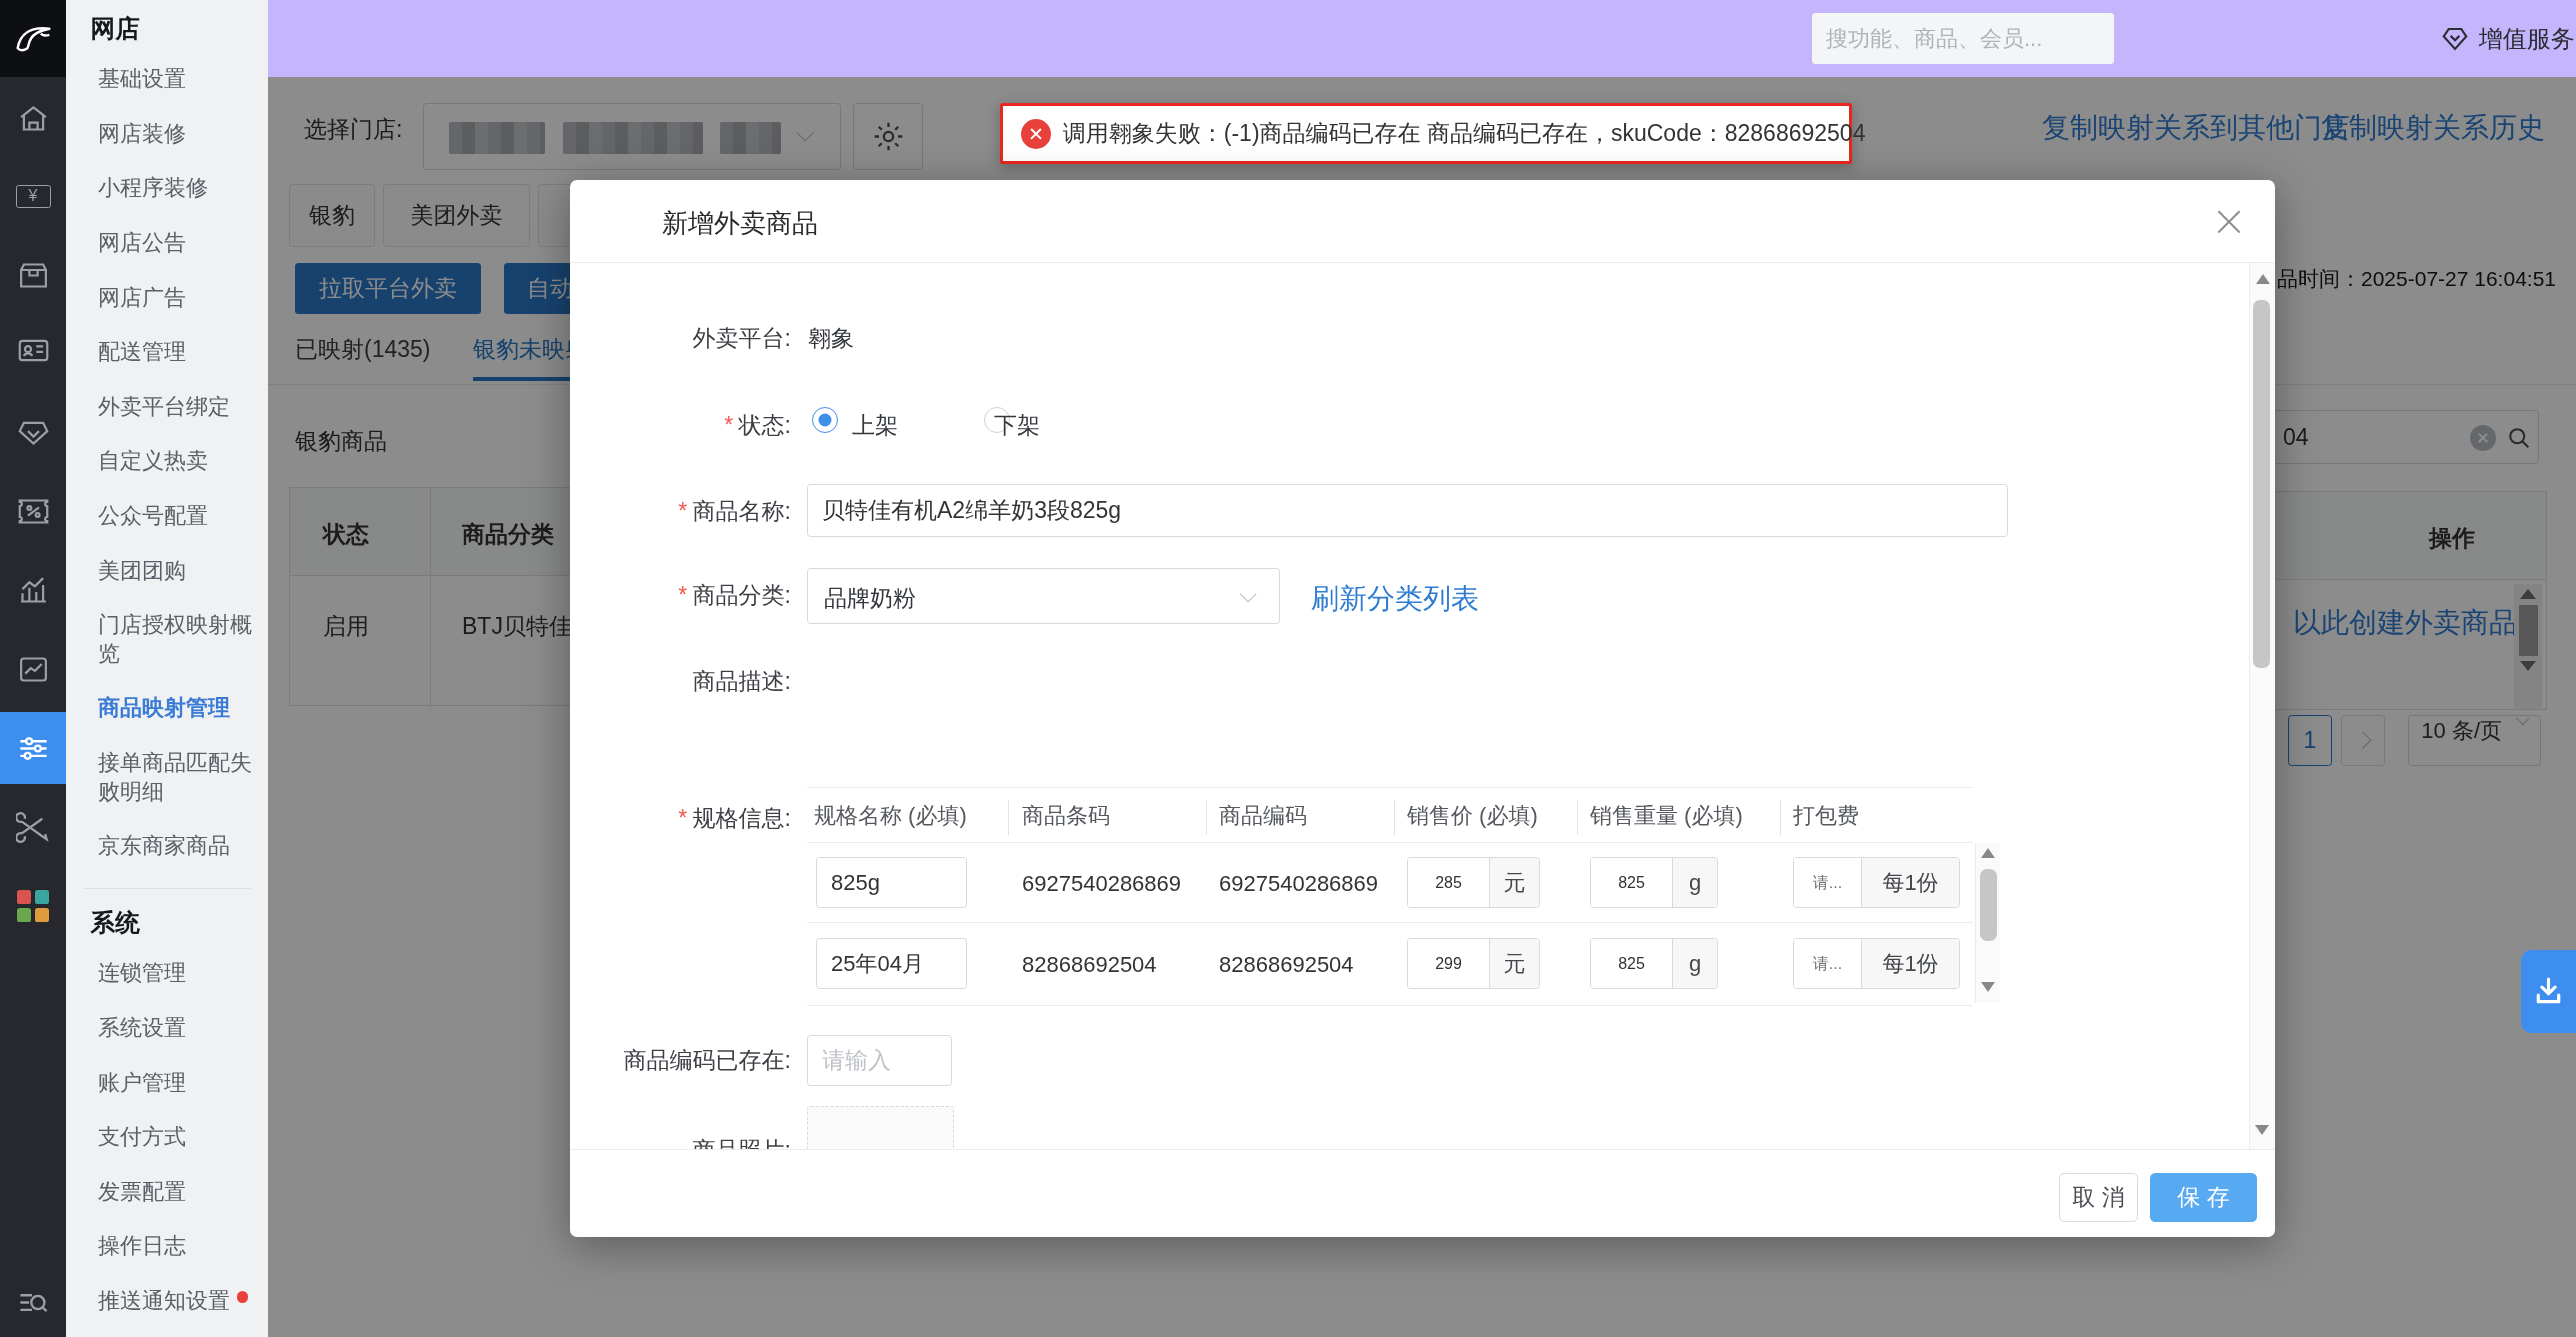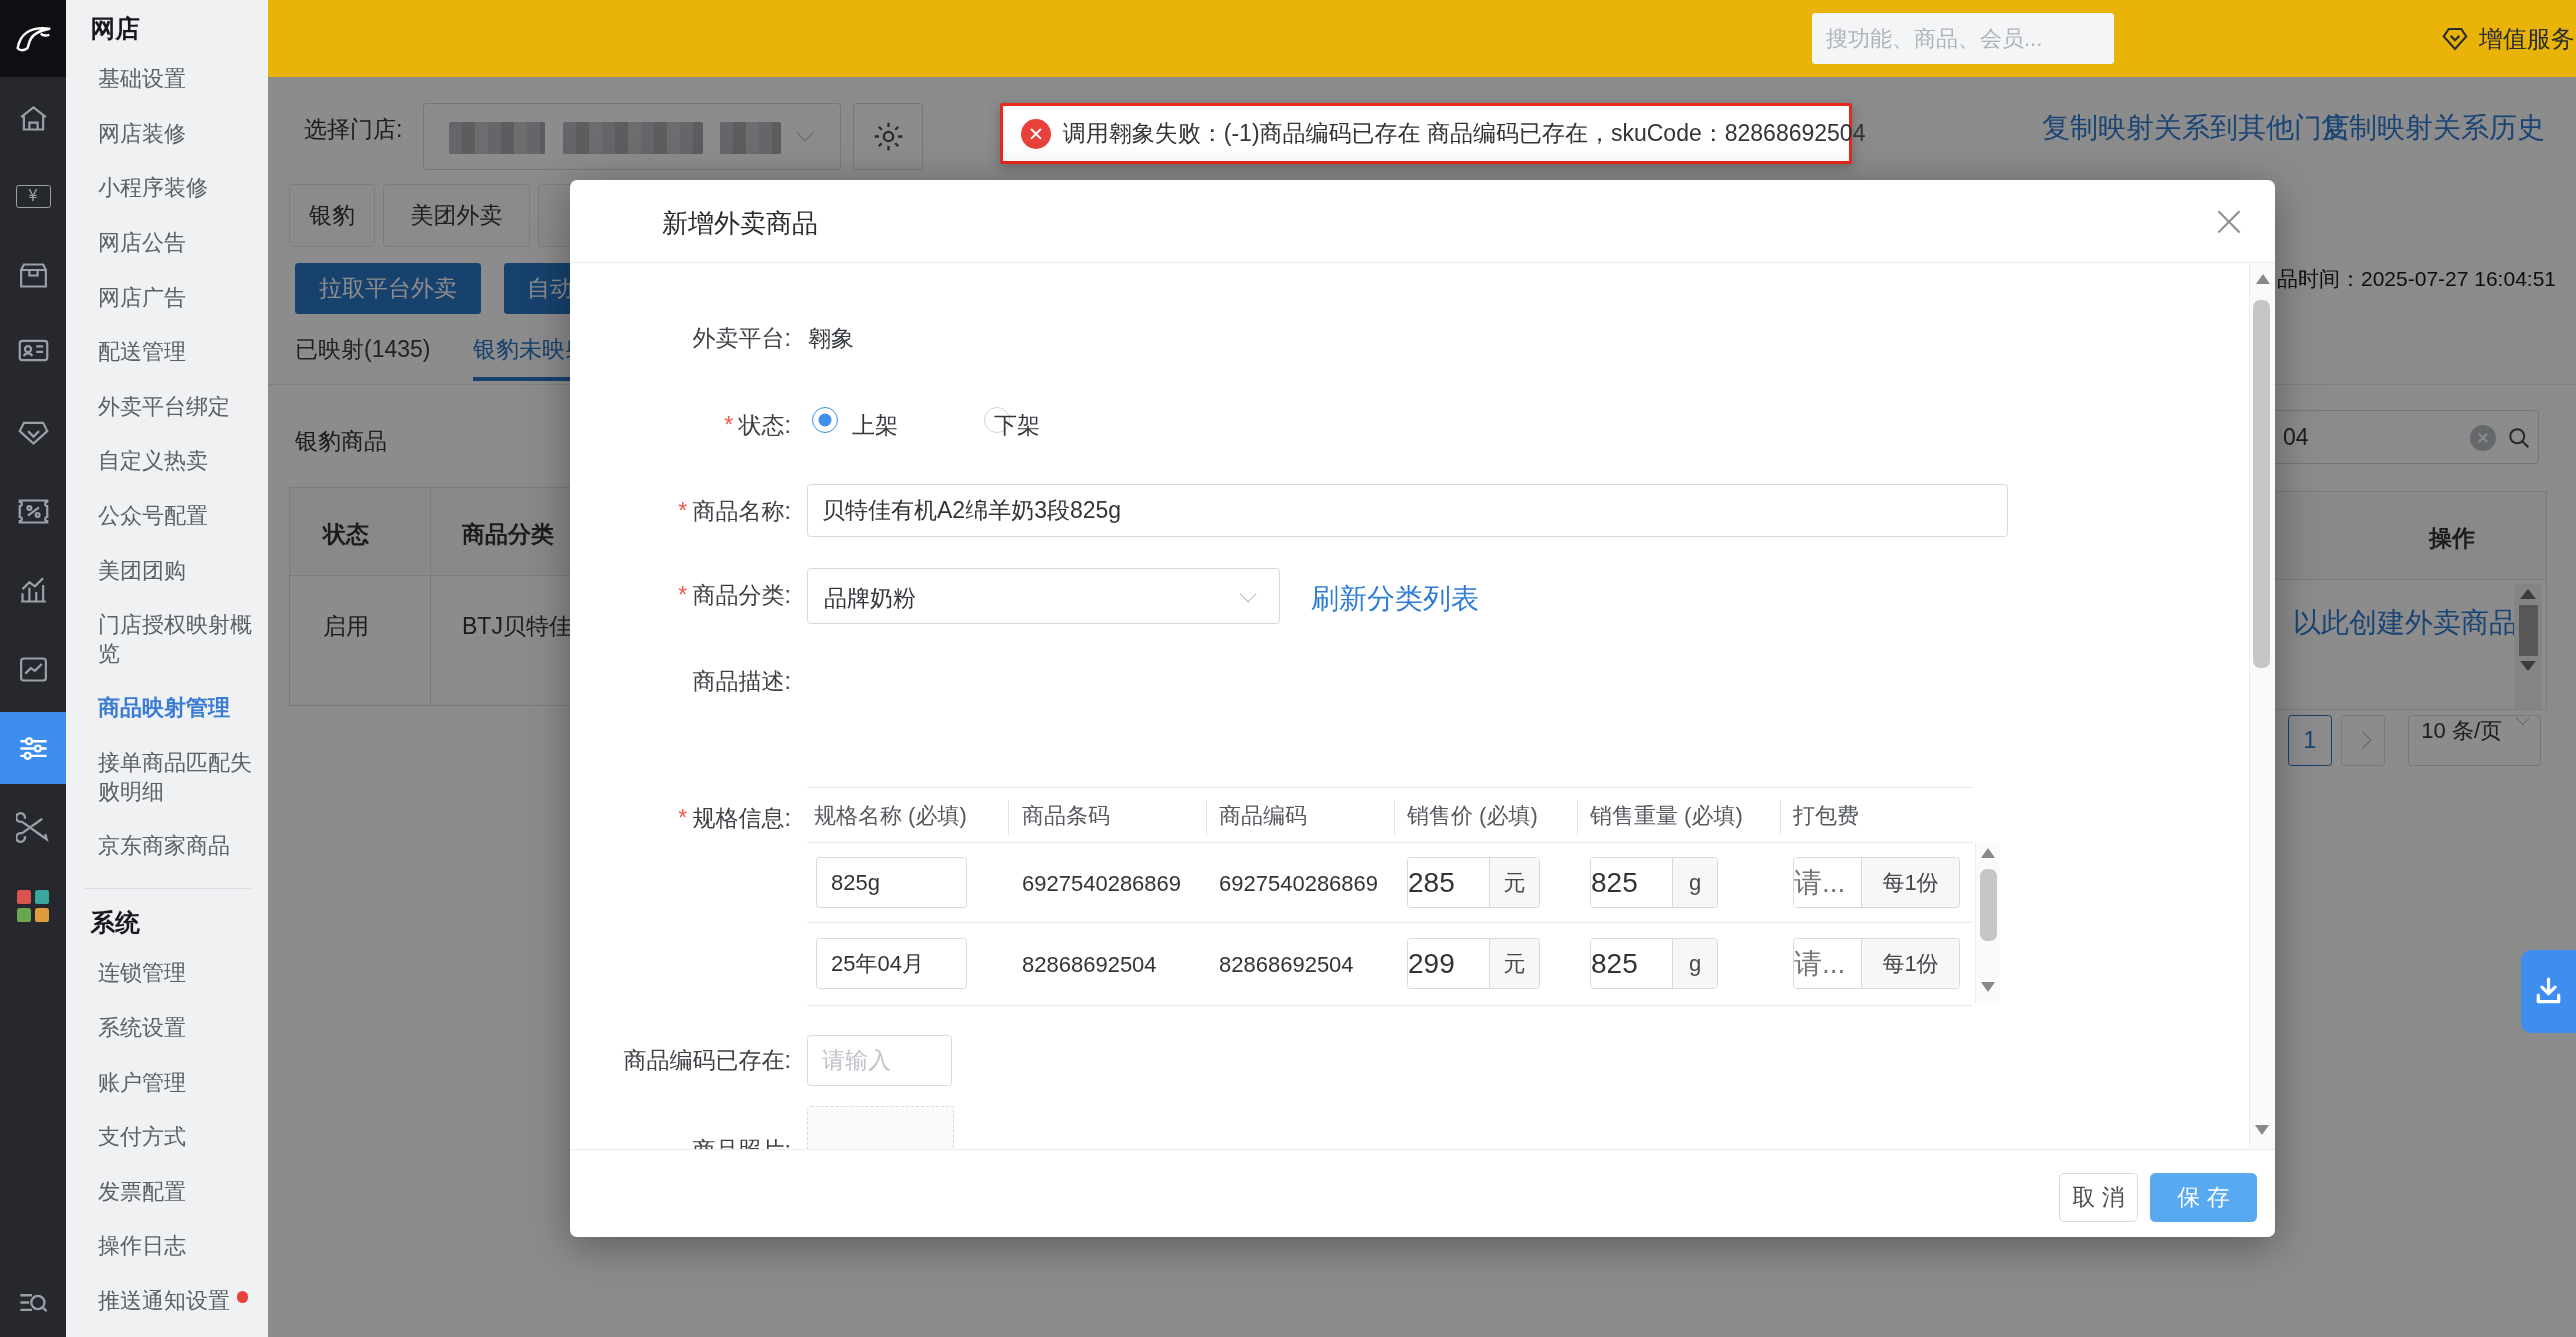--- a/index.html
+++ b/index.html
@@ -21,21 +21,21 @@
 
   
   #menu { left:66px; top:0; width:202px; height:1338px; background:#eff1f3; z-index:4; overflow:hidden; }
   .menu-section { padding:12.3px 0 7px 24.6px; font-size:24.6px; font-weight:bold; color:#16181c; }
   .menu-item { padding:13px 8.8px 13px 32px; font-size:22px; color:#596067; line-height:1.3; cursor:pointer; }
   .menu-item.active { color:#3a7bd5; font-weight:bold; }
   .menu-divider { margin:14px 0 5.3px 17.5px; width:167px; border-top:0.9px solid #dbdee2; }
   .red-dot { display:inline-block; width:11.4px; height:11.4px; background:#e8413c; border-radius:50%; margin-left:7px; vertical-align:5.3px; }
 
   
-  #topbar { left:267px; top:0; width:2309px; height:77px; background:#eab308; z-index:3; }
+  #topbar { left:267px; top:0; width:2309px; height:77px; background:#c4b5fd; z-index:3; }
   #hsearch { position:absolute; left:1545px; top:13px; width:302px; height:51px; background:#f4f5f6; border-radius:3.5px; display:flex; align-items:center; padding:0 14px; }
   #hsearch input { flex:1; border:none; outline:none; background:transparent; font-size:22px; color:#333; font-family:inherit; }
   #hsearch input::placeholder { color:#aeb3b8; }
   #vas { position:absolute; left:2173px; top:16px; height:46px; display:flex; align-items:center; gap:8.8px; font-size:24px; color:#2a2d31; cursor:pointer; }
   #vas svg { stroke:#2a2d31; fill:none; stroke-width:1.7; }
 
   
   #content { left:267px; top:77px; width:2309px; height:1261px; background:#fff; z-index:1; }
   #overlay { left:267px; top:77px; width:2309px; height:1261px; background:rgba(0,0,0,0.45); z-index:2; }
 
@@ -72,21 +72,21 @@
   #modal-body { position:absolute; left:0; top:83px; width:1705px; height:886px; overflow:hidden; }
   .flabel { position:absolute; left:0; width:221px; text-align:right; font-size:23px; color:#3c3f44; }
   .req { color:#f25a50; margin-right:5.3px; font-size:23px; }
   .f-input { border:0.9px solid #d9d9d9; border-radius:3.5px; font-size:23px; color:#333; font-family:inherit; outline:none; padding:0 14px; background:#fff; }
   .f-input::placeholder { color:#bfc3c8; }
   .radio { width:26px; height:26px; border-radius:50%; border:1.8px solid #cfd2d6; background:#fff; position:relative; display:inline-block; }
   .radio.sel { border-color:#3d8fe8; }
   .radio.sel::after { content:""; position:absolute; left:50%; top:50%; width:13px; height:13px; border-radius:50%; background:#3d8fe8; transform:translate(-50%,-50%); }
   .unit-box { background:#f7f7f7; border-left:0.9px solid #d9d9d9; display:flex; align-items:center; justify-content:center; font-size:22px; color:#44484d; height:100%; }
   .igroup { position:absolute; display:flex; border:0.9px solid #d9d9d9; border-radius:3.5px; overflow:hidden; height:51px; background:#fff; }
-  .igroup input { border:none; outline:none; font-size:28px; color:#333; text-align:left; font-family:inherit; width:100%; }
+  .igroup input { border:none; outline:none; font-size:16px; color:#333; text-align:center; font-family:inherit; width:100%; }
   .spec-h { position:absolute; font-size:22px; color:#55595e; top:538px; }
   .spec-v { position:absolute; top:537px; width:0.9px; height:35px; background:#e2e2e2; }
   .hline { position:absolute; left:237px; width:1166px; height:0.9px; background:#ebebeb; }
   .cell-txt { position:absolute; font-size:22px; color:#333; }
   .sbar { position:absolute; background:#fafafa; border-left:0.9px solid #ededed; }
   .sbar .tri-up { border-bottom-color:#888; margin:5.3px auto 0; border-left-width:7px; border-right-width:7px; }
   .sbar .tri-down { border-top-color:#888; margin:0 auto 5.3px; border-left-width:7px; border-right-width:7px; }
   .sthumb { position:absolute; left:2.6px; width:17.5px; background:#c6c6c6; border-radius:7px; }
   #modal-footer { position:absolute; left:0; top:969px; width:1705px; height:88px; border-top:0.9px solid #ececec; }
   #cancel-btn { position:absolute; left:1489px; top:23px; width:79px; height:49px; background:#fff; border:0.9px solid #d9d9d9; border-radius:5.3px; font-size:23px; color:#4a4e53; display:flex; align-items:center; justify-content:center; cursor:pointer; }

